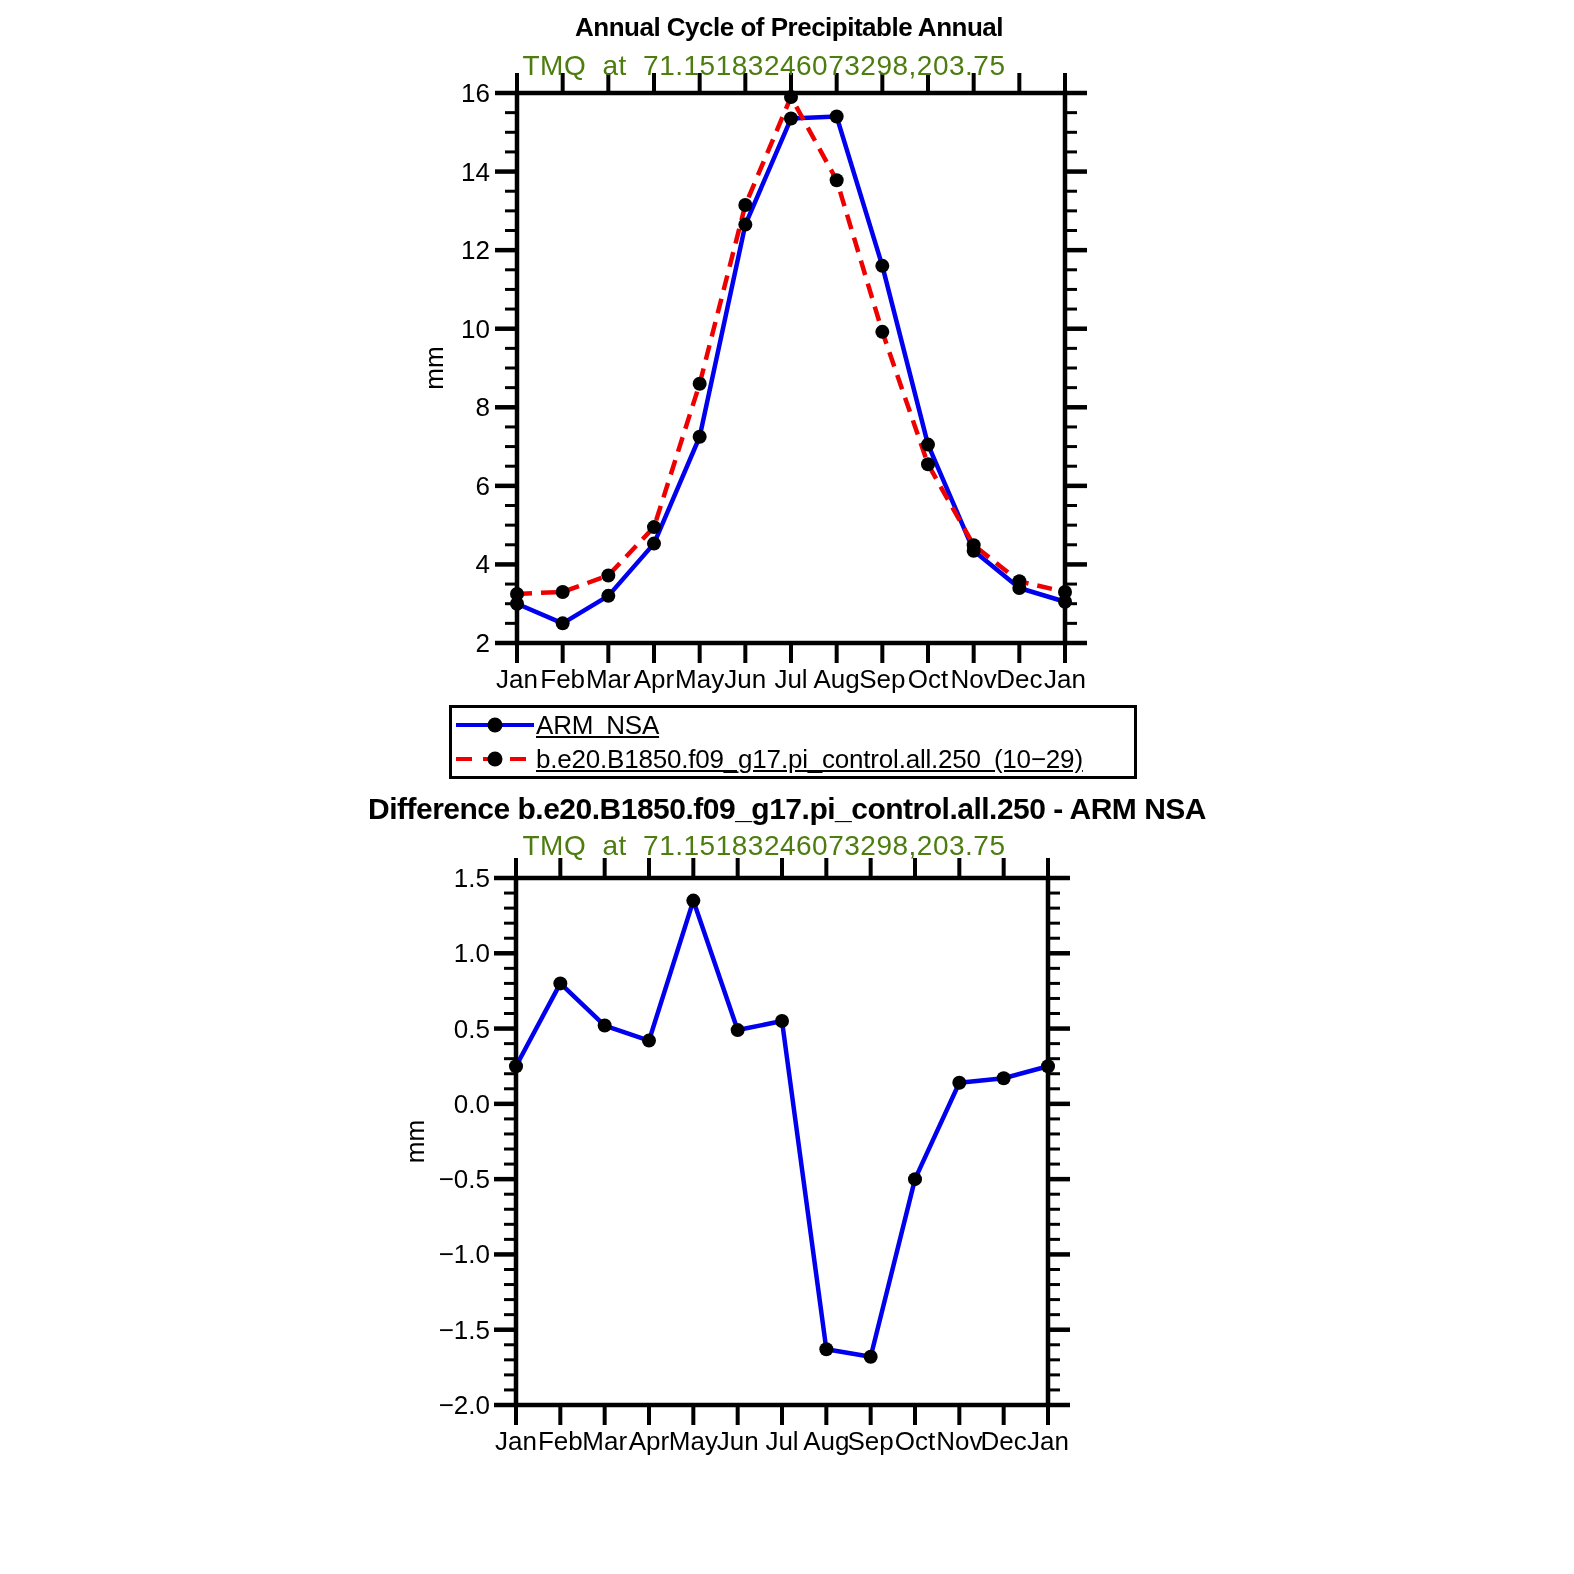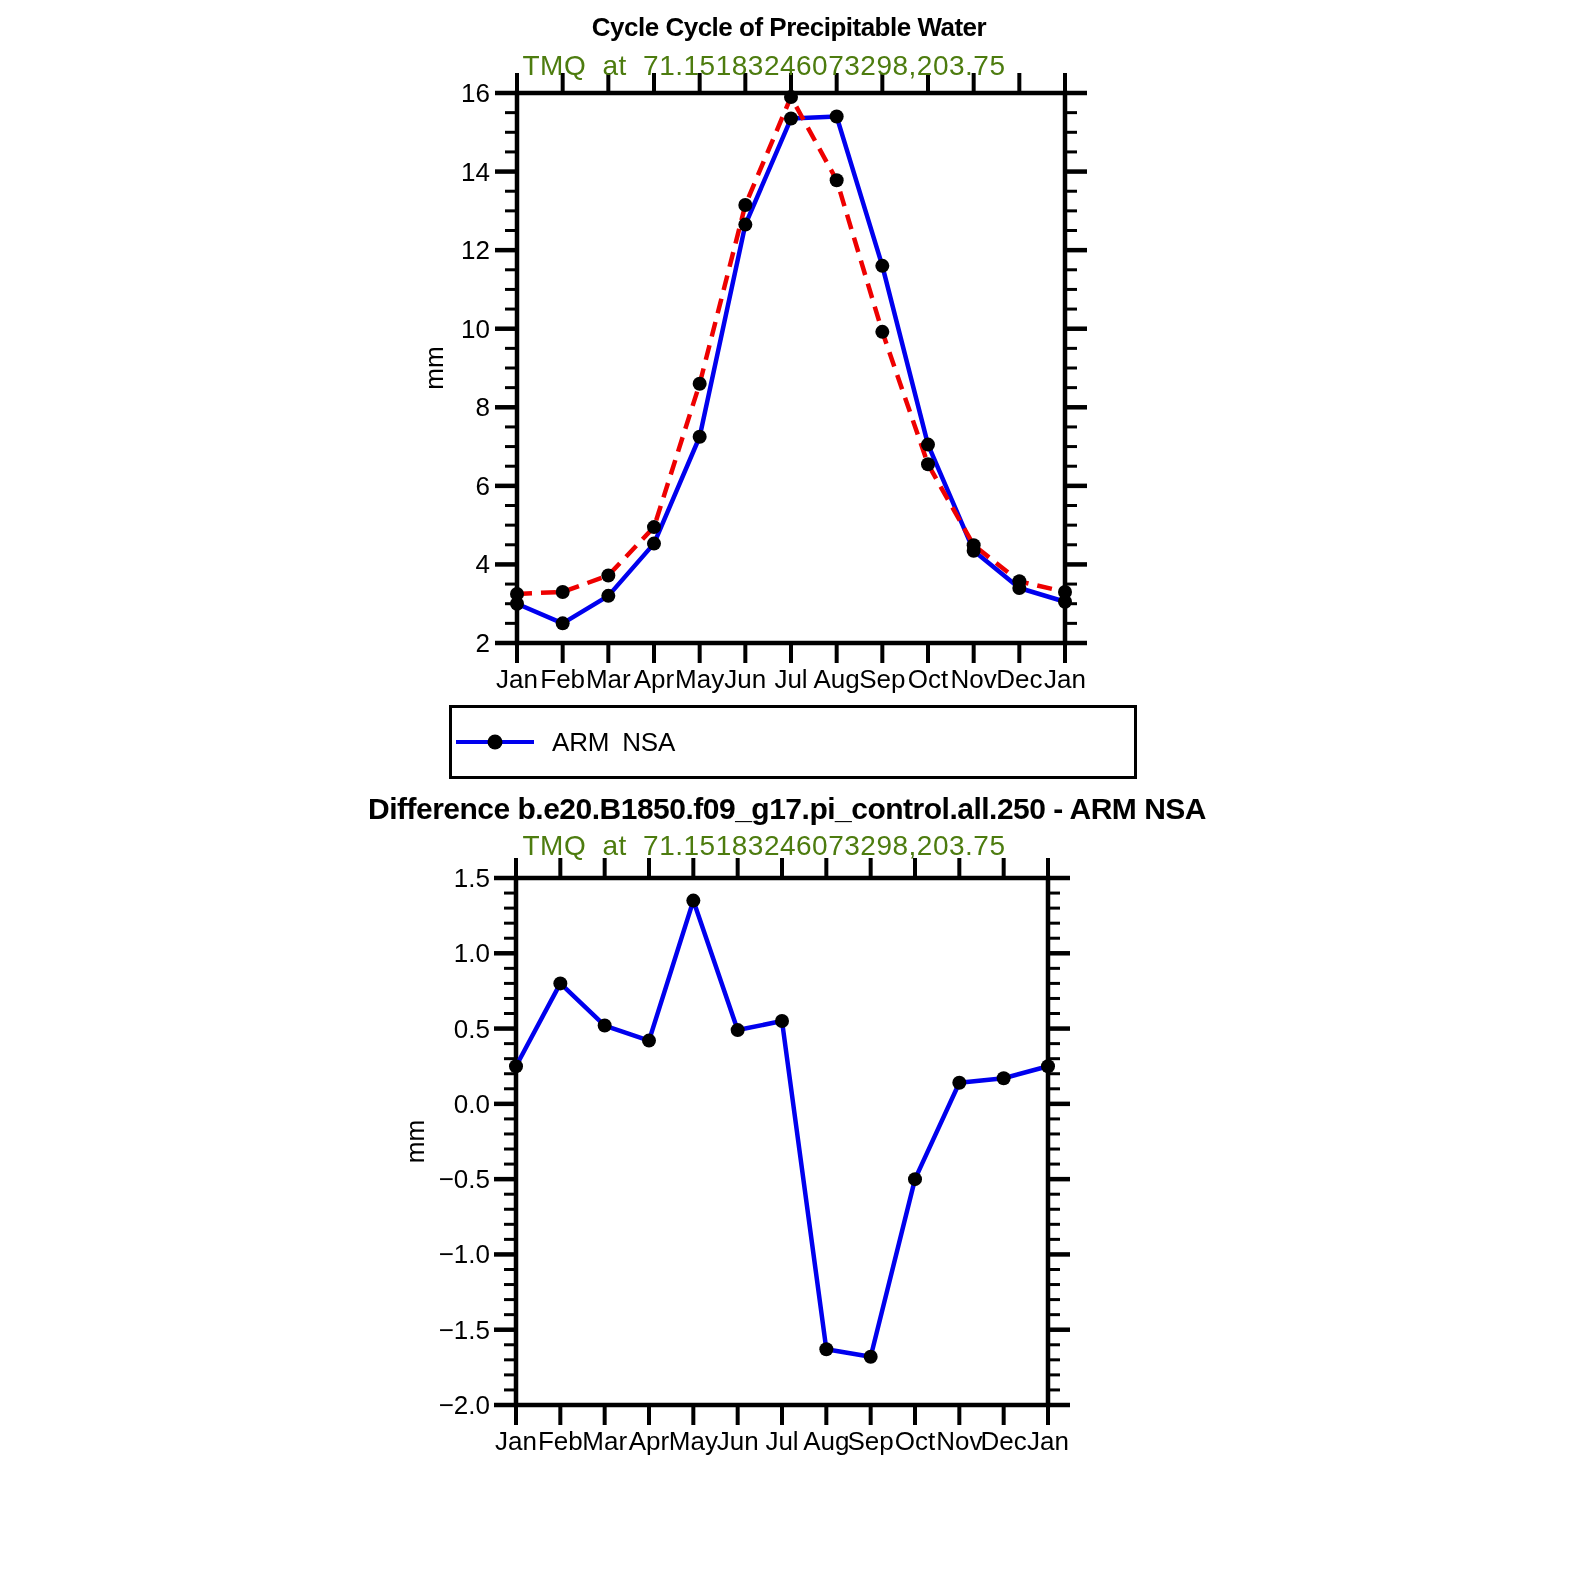--- a/index.html
+++ b/index.html
@@ -25,22 +25,23 @@
     border:3px solid #000; box-sizing:border-box; background:#fff;
     display:flex; flex-direction:column; justify-content:center;
   }
   .legend-row { height:35px; display:flex; align-items:center; }
   .legend-sample { position:relative; width:78px; height:4px; margin-left:4px; flex:none; }
   .legend-dot {
     position:absolute; left:50%; top:50%; transform:translate(-50%,-50%);
     width:15px; height:15px; border-radius:50%; background:#000;
   }
   .legend-label {
-    font-size:26px; word-spacing:6px; white-space:nowrap; margin-left:18px;
+    font-size:26px; word-spacing:6px; white-space:nowrap; margin-left:2px;
     letter-spacing:-0.2px;
+    text-decoration:underline;
   }
 </style>
 </head>
 <body>
 
 <svg id="plot-canvas" width="1574" height="1574">
     <g>
       <rect x="517" y="93" width="548" height="550" fill="none" stroke="#000" stroke-width="4.5"></rect>
       <line x1="517" y1="93" x2="517" y2="73" stroke="#000" stroke-width="4"></line>
       <line x1="517" y1="643" x2="517" y2="663" stroke="#000" stroke-width="4"></line>
@@ -309,26 +310,32 @@
       <circle cx="782" cy="1021.0428571428572" r="7" fill="#000"></circle>
       <circle cx="826.3333333333333" cy="1349.2885714285715" r="7" fill="#000"></circle>
       <circle cx="870.6666666666667" cy="1356.817142857143" r="7" fill="#000"></circle>
       <circle cx="915" cy="1179.142857142857" r="7" fill="#000"></circle>
       <circle cx="959.3333333333333" cy="1082.7771428571427" r="7" fill="#000"></circle>
       <circle cx="1003.6666666666667" cy="1078.26" r="7" fill="#000"></circle>
       <circle cx="1048" cy="1066.2142857142858" r="7" fill="#000"></circle>
     </g>
   </svg>
 
-<div id="c1-title" class="chart-title">Cycle Cycle of Precipitable Water</div>
+<div id="c1-title" class="chart-title">Annual Cycle of Precipitable Annual</div>
 <div id="c1-sub" class="chart-subtitle">TMQ at 71.15183246073298,203.75</div>
 
 <div id="legend-box">
   <div class="legend-row">
     <div class="legend-sample" id="legend-sample-0" style="background: rgb(0, 0, 238);">
       <div class="legend-dot"></div>
     </div>
     <span class="legend-label">ARM NSA</span>
   </div>
+  <div class="legend-row">
+    <div class="legend-sample" id="legend-sample-1" style="background: repeating-linear-gradient(90deg, rgb(238, 0, 0) 0px, rgb(238, 0, 0) 16px, transparent 16px, transparent 27px);">
+      <div class="legend-dot"></div>
+    </div>
+    <span class="legend-label">b.e20.B1850.f09_g17.pi_control.all.250 (10−29)</span>
+  </div>
 </div>
 
 <div id="c2-title" class="chart-title">Difference b.e20.B1850.f09_g17.pi_control.all.250 - ARM NSA</div>
 <div id="c2-sub" class="chart-subtitle">TMQ at 71.15183246073298,203.75</div>
 
 </body></html>

